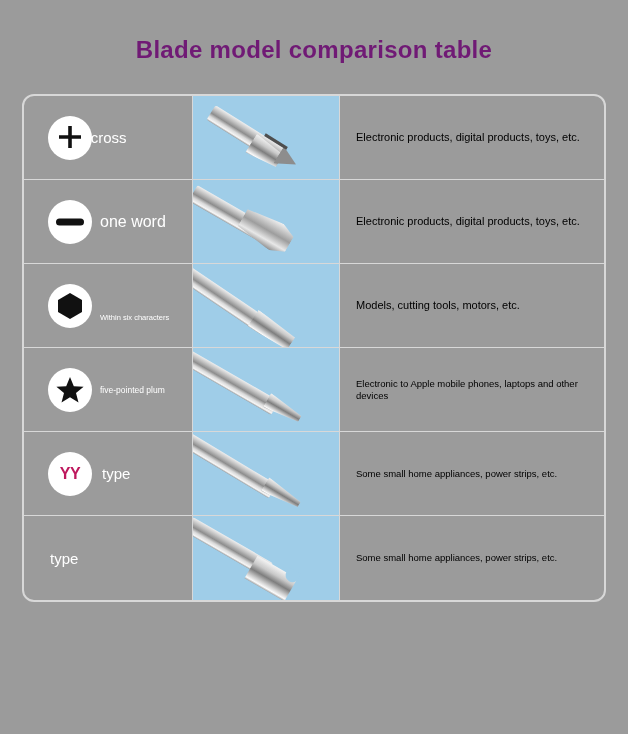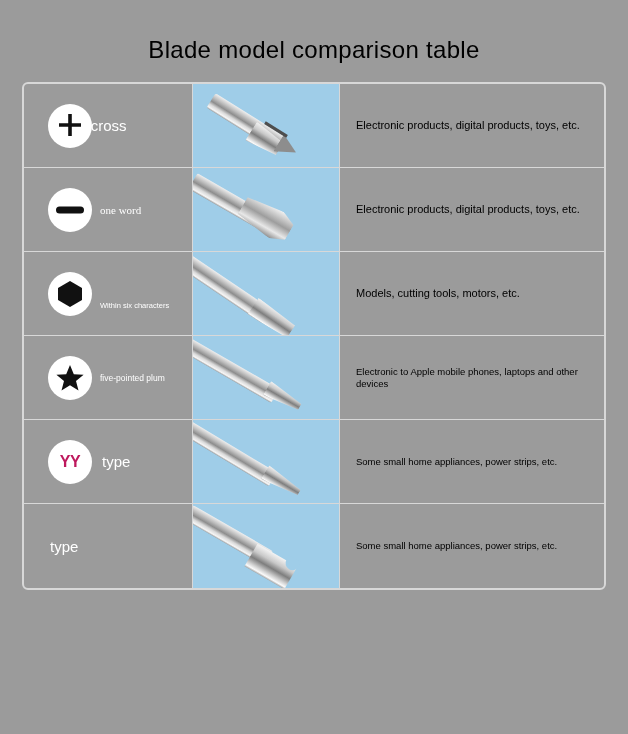--- a/index.html
+++ b/index.html
@@ -11,31 +11,31 @@
     overflow: hidden;
   }
   .page {
     width: 628px;
     height: 734px;
     background: #9b9b9b;
     position: relative;
   }
   .title {
     text-align: center;
-    color: #000000;
+    color: #701a75;
     font-size: 24px;
-    font-weight: normal;
+    font-weight: bold;
     letter-spacing: 0.3px;
     padding-top: 36px;
-    padding-bottom: 18px;
+    padding-bottom: 30px;
   }
   .table {
     margin: 0 22px;
     border: 2px solid #d8d8d8;
-    border-radius: 6px;
+    border-radius: 12px;
     overflow: hidden;
     background: #9b9b9b;
   }
   .row {
     display: flex;
     height: 84px;
     border-bottom: 1px solid #d8d8d8;
     align-items: stretch;
   }
   .row:last-child { border-bottom: none; }
@@ -75,21 +75,21 @@
     justify-content: center;
     flex: 0 0 auto;
     position: relative;
   }
   .badge svg { display: block; }
   .icon-label {
     color: #ffffff;
     white-space: nowrap;
   }
   .lbl-lg { font-size: 15px; }
-  .lbl-md { font-size: 11px; font-family: Liberation Serif, serif; }
+  .lbl-md { font-size: 16px; }
   .lbl-sm { font-size: 8.5px; }
   .lbl-xs { font-size: 7.5px; margin-top: 24px; }
 
   
   .overlap {
     margin-left: -18px;
     z-index: 2;
     position: relative;
   }
   .inside-letters {

